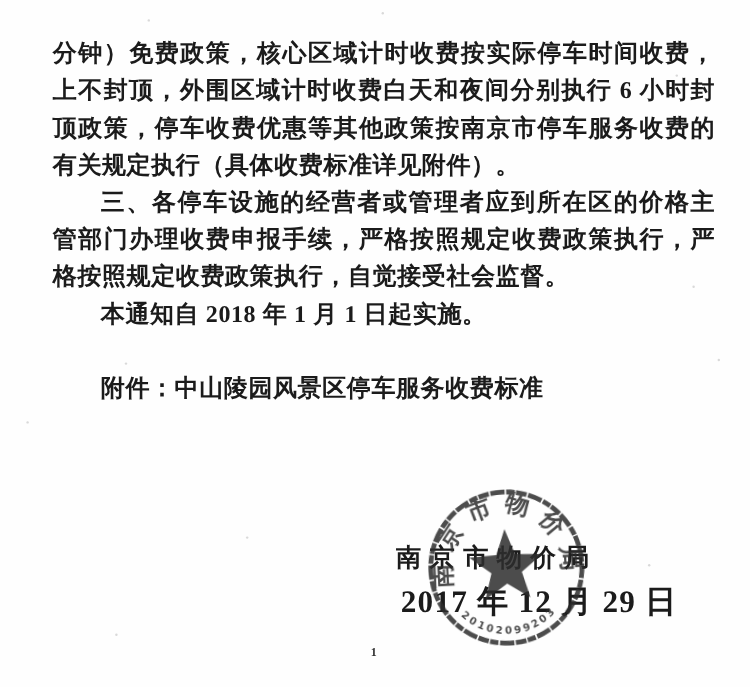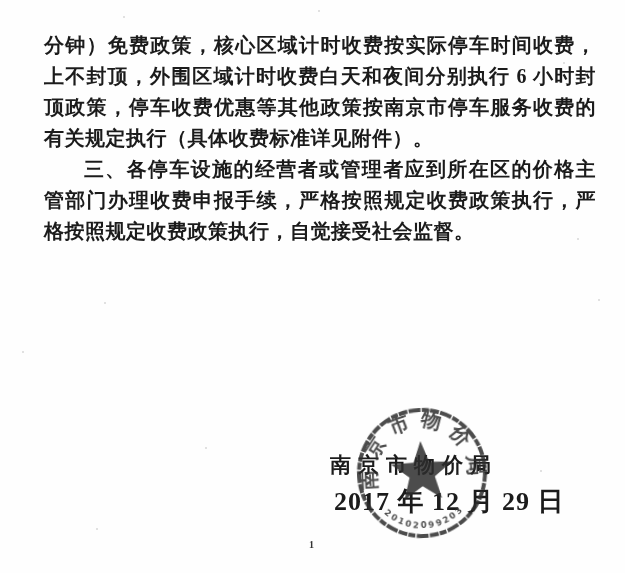--- a/index.html
+++ b/index.html
@@ -63,20 +63,22 @@
   <div class="speck" style="left:22px;top:351px;width:2px;height:2px;"></div>
   <div class="speck" style="left:104px;top:302px;width:2px;height:2px;"></div>
   <div class="speck" style="left:577px;top:238px;width:2px;height:2px;"></div>
   <div class="speck" style="left:205px;top:447px;width:2px;height:2px;"></div>
   <div class="speck" style="left:96px;top:528px;width:2px;height:2px;"></div>
   <div class="speck" style="left:540px;top:470px;width:2px;height:2px;"></div>
 
   <div class="text-block">
     <p>分钟）免费政策，核心区域计时收费按实际停车时间收费，上不封顶，外围区域计时收费白天和夜间分别执行 6 小时封顶政策，停车收费优惠等其他政策按南京市停车服务收费的有关规定执行（具体收费标准详见附件）。</p>
     <p class="indent">三、各停车设施的经营者或管理者应到所在区的价格主管部门办理收费申报手续，严格按照规定收费政策执行，严格按照规定收费政策执行，自觉接受社会监督。</p>
+    <p class="indent">本通知自 2018 年 1 月 1 日起实施。</p>
+    <p class="attachment">附件：中山陵园风景区停车服务收费标准</p>
   </div>
 
   <div class="signature-name">南京市物价局</div>
   <div class="signature-date">2017 年 12 月 29 日</div>
 
   <svg class="seal" viewBox="-85 -85 170 170">
     <circle class="ring" r="63"></circle>
     <polygon class="star" points="0,-32 7.84,-10.78 30.43,-9.89 12.68,4.12 18.8,25.89 0,13.33 -18.8,25.89 -12.68,4.12 -30.43,-9.89 -7.84,-10.78"></polygon>
     <path id="sealTopArc" d="M -44 15 A 46.5 46.5 0 1 1 44 15" fill="none"></path>
     <text class="arc-text" text-anchor="middle">

